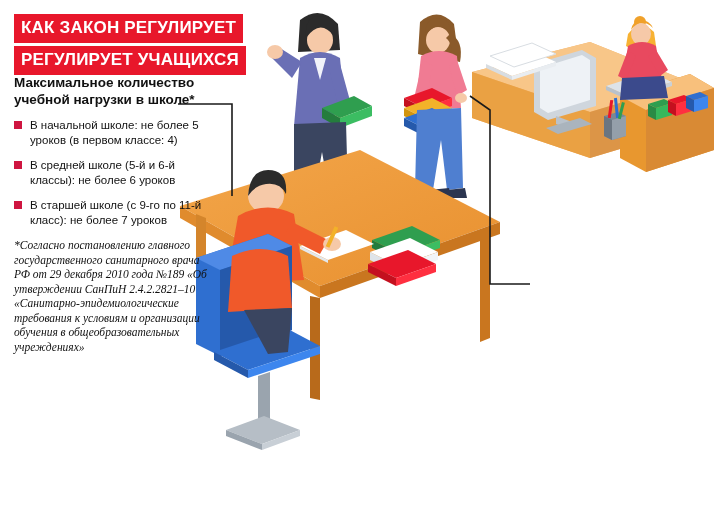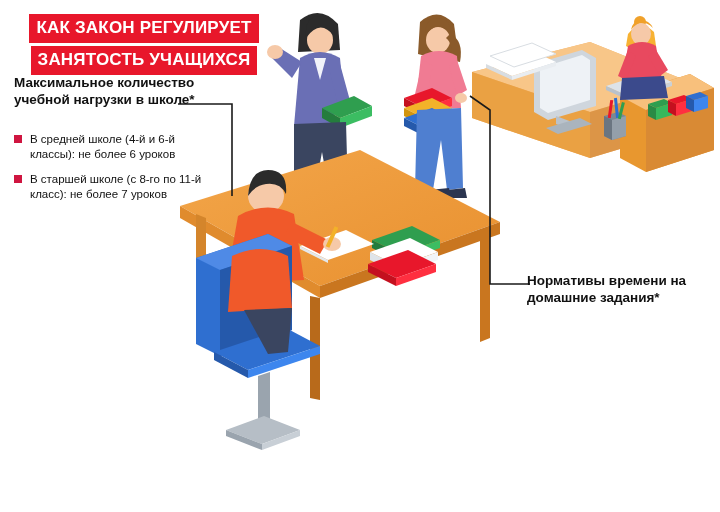--- a/index.html
+++ b/index.html
@@ -7,39 +7,39 @@
     width:720px;height:512px;
     background:#ffffff;
     font-family:"Liberation Sans", sans-serif;
     position:relative;
     overflow:hidden;
   }
   .root{position:absolute;left:0;top:0;width:720px;height:512px;}
 
   
   .title-block{
-    position:absolute;left:14px;top:14px;width:260px;text-align:center;
+    position:absolute;left:14px;top:14px;width:260px;
   }
   .title-line{
     display:inline-block;
     background:#e8172b;
     color:#ffffff;
     font-weight:bold;
     font-size:17px;
     letter-spacing:0.2px;
     line-height:22px;
     padding:3px 7px 4px 7px;
     margin-bottom:3px;
   }
 
   
   .left-col{position:absolute;left:14px;top:74px;width:200px;}
   .col-head{
     font-weight:bold;font-size:13.5px;line-height:17px;color:#111;
-    margin-bottom:24px;
+    margin-bottom:10px;
   }
   .bullet-item{
     position:relative;
     padding-left:16px;
     margin-bottom:11px;
     font-size:11.5px;
     line-height:14.5px;
     color:#111;
   }
   .bullet-item .sq{
@@ -274,36 +274,40 @@
     </g>
 
     <g stroke="#1a1a1a" stroke-width="1.6" fill="none">
       <path d="M178 104 L232 104 L232 196"></path>
       <path d="M530 284 L490 284 L490 110 L470 96"></path>
     </g>
   </svg>
 
   <div class="title-block">
     <div class="title-line">КАК ЗАКОН РЕГУЛИРУЕТ</div><br>
-    <div class="title-line">ЗАНЯТОСТЬ УЧАЩИХСЯ</div>
+    <div class="title-line">РЕГУЛИРУЕТ УЧАЩИХСЯ</div>
   </div>
 
   <div class="left-col">
     <div class="col-head">Максимальное количество учебной нагрузки в школе*</div>
 
     <div class="bullet-item">
       <span class="sq"></span>
-      <span>В средней школе (4-й и 6-й классы): не более 6 уроков</span>
+      <span>В начальной школе: не более 5 уроков (в первом классе: 4)</span>
     </div>
     <div class="bullet-item">
       <span class="sq"></span>
-      <span>В старшей школе (с 8-го по 11-й класс): не более 7 уроков</span>
+      <span>В средней школе (5-й и 6-й классы): не более 6 уроков</span>
     </div>
-
+    <div class="bullet-item">
+      <span class="sq"></span>
+      <span>В старшей школе (с 9-го по 11-й класс): не более 7 уроков</span>
+    </div>
+
+    <div class="footnote">*Согласно постановлению главного государственного санитарного врача РФ от 29 декабря 2010 года №189 «Об утверждении СанПиН 2.4.2.2821–10 «Санитарно-эпидемиологические требования к условиям и организации обучения в общеобразовательных учреждениях»</div>
   </div>
 
   <div class="right-col">
-    <div class="col-head">Нормативы времени на домашние задания*</div>
 
 
   </div>
 
 </div>
 
 </body></html>

